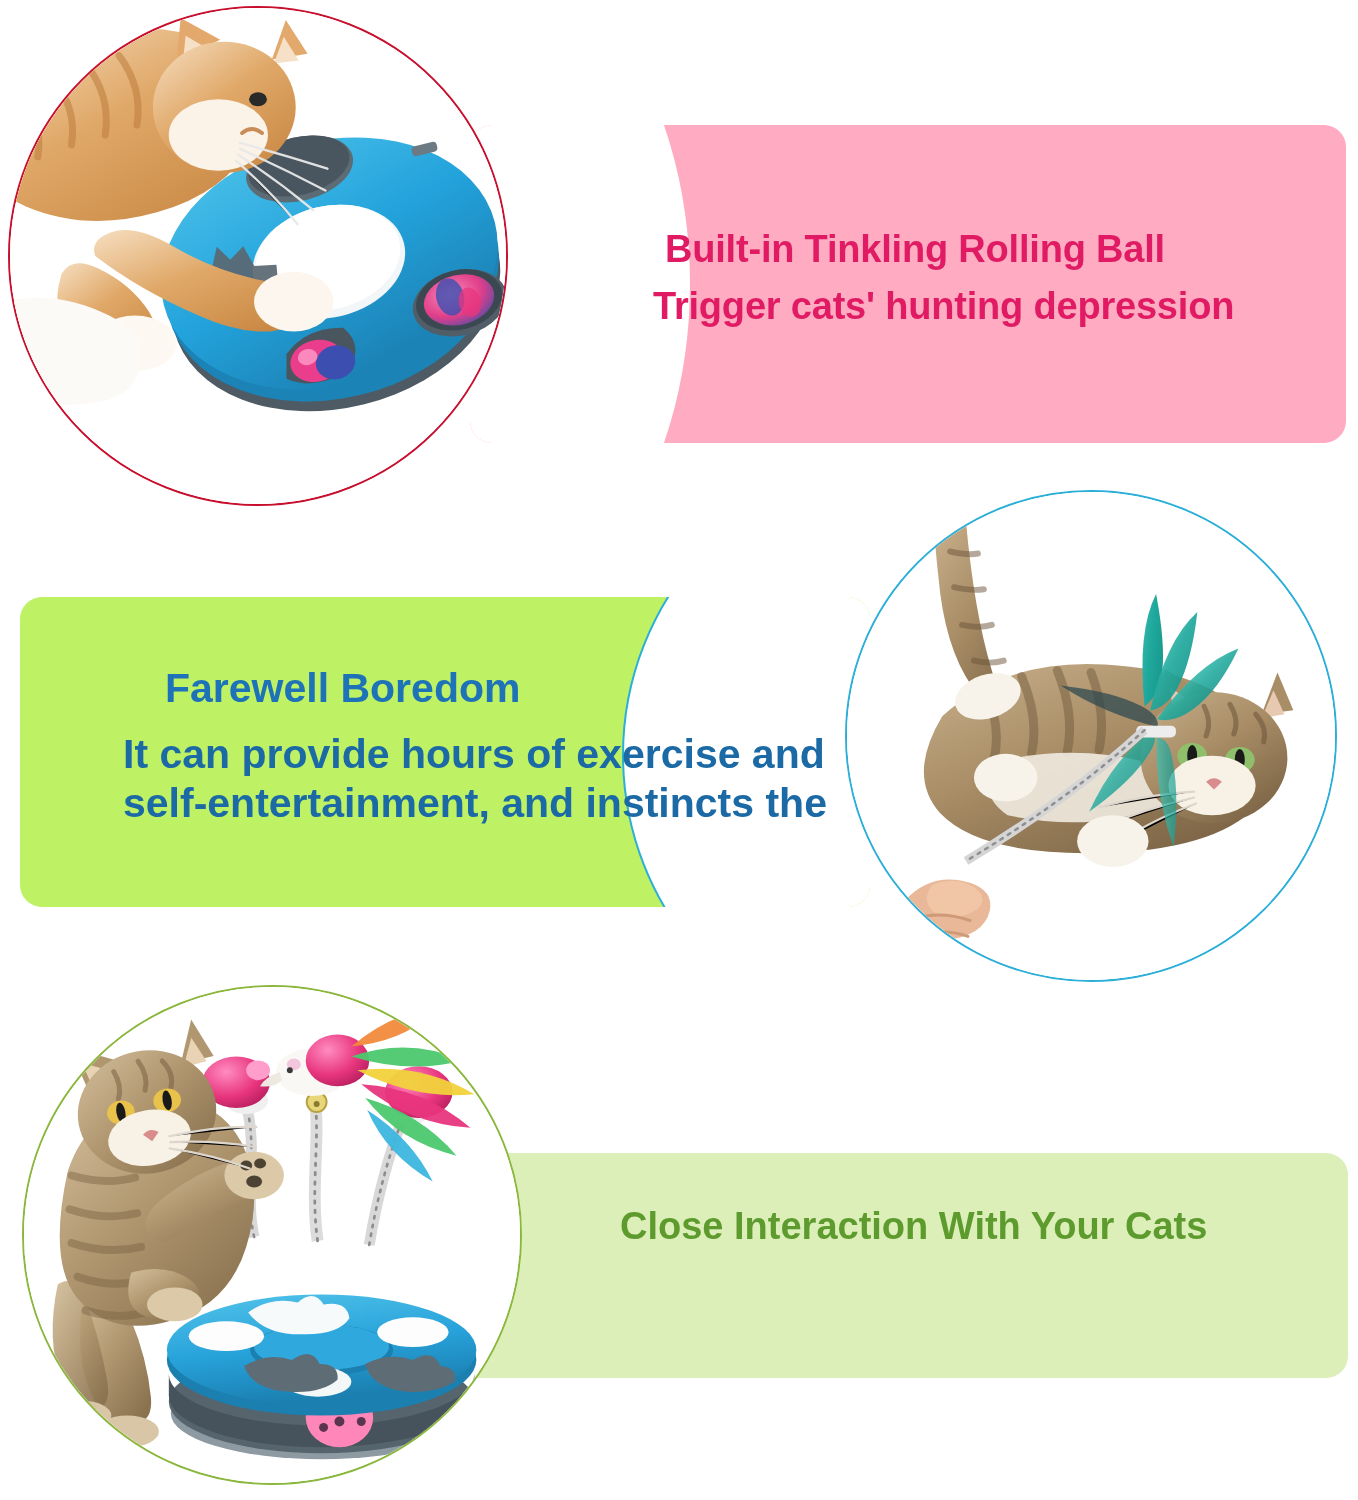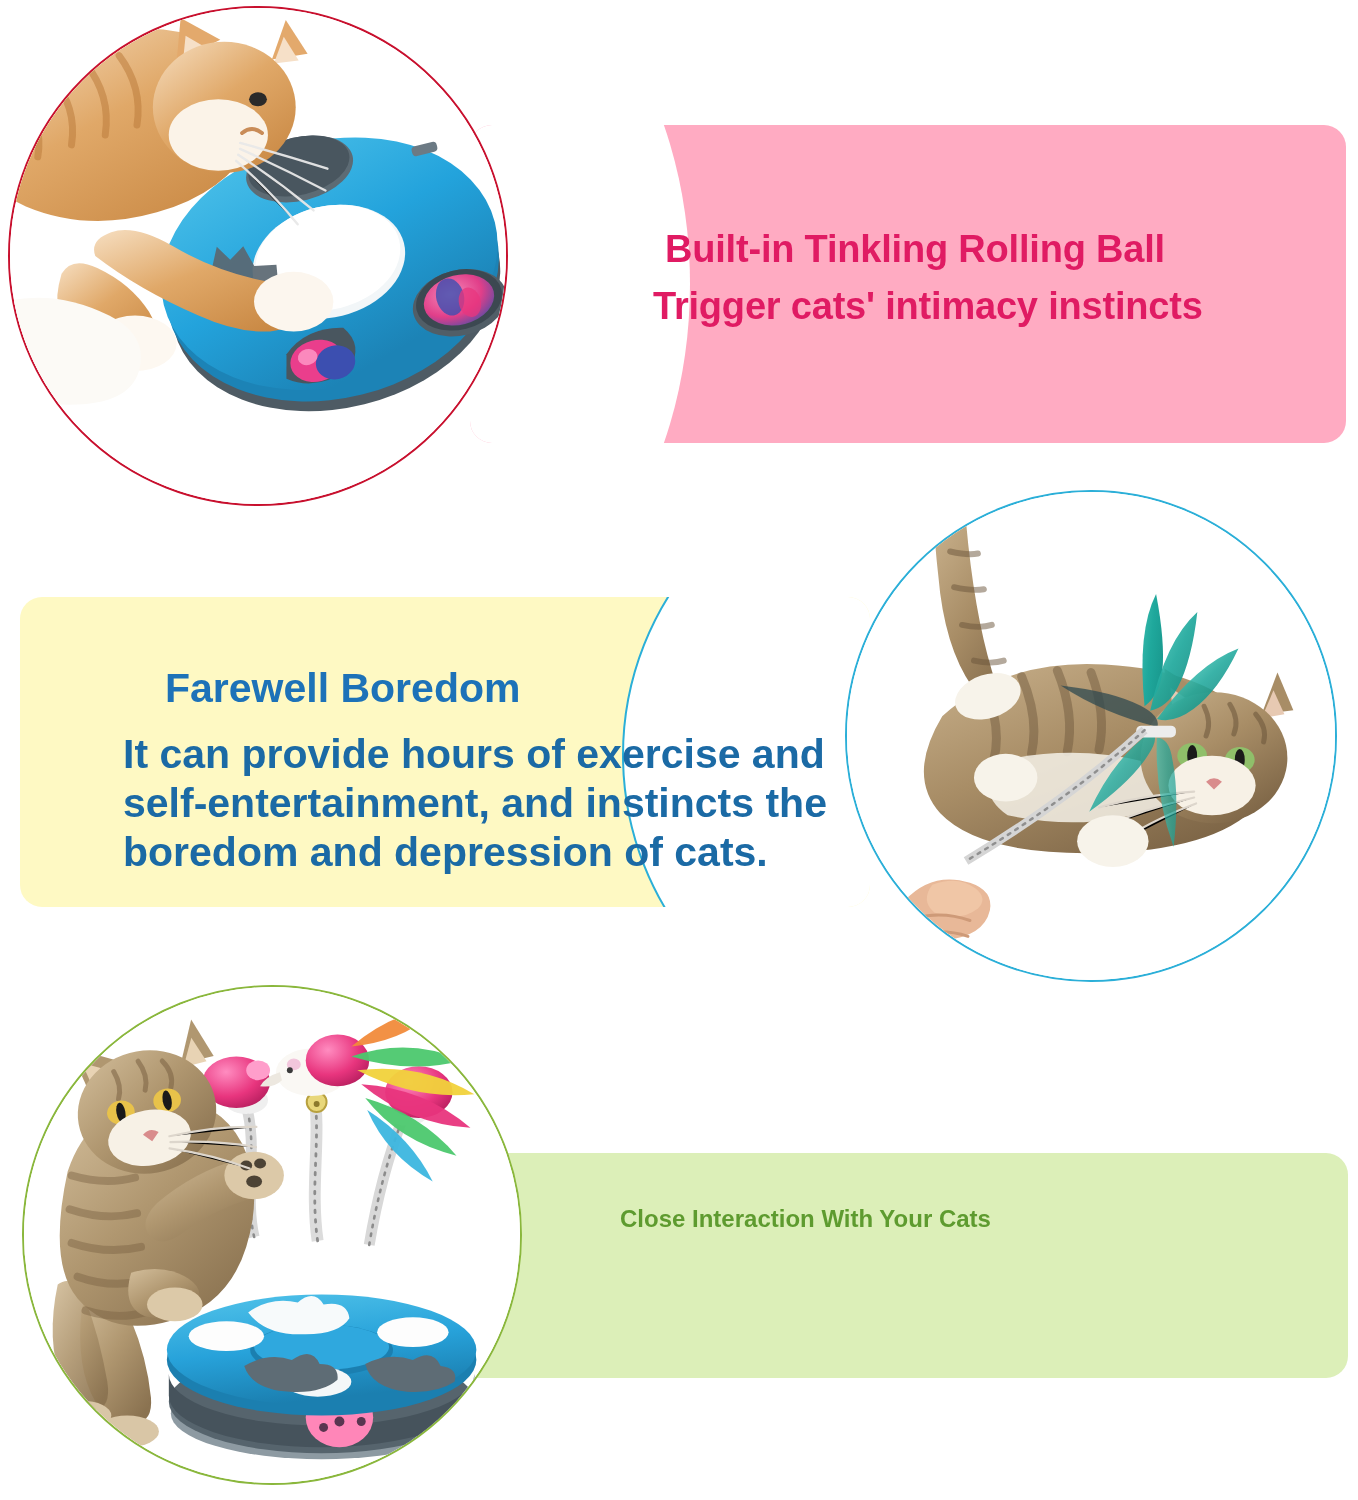--- a/index.html
+++ b/index.html
@@ -53,21 +53,21 @@
     font-weight: bold;
     letter-spacing: -0.2px;
   }
 
   
   #panel-blue {
     left: 20px;
     top: 597px;
     width: 850px;
     height: 310px;
-    background: #fef9c3;
+    background: #bef264;
     border-radius: 22px;
   }
   .bite-blue {
     position: absolute;
     right: -352px;
     top: -142px;
     width: 600px;
     height: 600px;
     border-radius: 50%;
     background: #ffffff;
@@ -103,21 +103,21 @@
     left: -460px;
     top: -310px;
     width: 856px;
     height: 856px;
     border-radius: 50%;
     background: #ffffff;
     border: 2px solid #8AB73C;
   }
   #panel-green .panel-text {
     color: #5E9B2F;
-    font-size: 24px;
+    font-size: 38px;
     font-weight: bold;
   }
   #green-line1 { left: 530px; top: 52px; }
   #green-line2 { left: 516px; top: 109px; }
 
   
   .photo-circle {
     position: absolute;
     border-radius: 50%;
     overflow: hidden;
@@ -141,29 +141,28 @@
   .photo-circle svg { display: block; width: 100%; height: 100%; }
 </style>
 </head>
 <body>
 
 <div id="infographic">
 
   <div class="panel" id="panel-pink">
     <div class="bite-pink"></div>
     <div class="panel-text" id="pink-line1">Built-in Tinkling Rolling Ball</div>
-    <div class="panel-text" id="pink-line2">Trigger cats' intimacy instincts</div>
+    <div class="panel-text" id="pink-line2">Trigger cats' hunting depression</div>
   </div>
 
   <div class="panel" id="panel-blue">
     <div class="bite-blue"></div>
     <div class="panel-text" id="blue-title">Farewell Boredom</div>
     <div class="panel-text body-line" id="blue-body1">It can provide hours of exercise and</div>
     <div class="panel-text body-line" id="blue-body2">self-entertainment, and instincts the</div>
-    <div class="panel-text body-line" id="blue-body3">boredom and depression of cats.</div>
   </div>
 
   <div class="panel" id="panel-green">
     <div class="bite-green"></div>
     <div class="panel-text" id="green-line1">Close Interaction With Your Cats</div>
   </div>
 
   <div class="photo-circle" id="photo-1">
     <svg viewBox="0 0 500 500" xmlns="http://www.w3.org/2000/svg">
       <rect width="500" height="500" fill="#ffffff"></rect>

